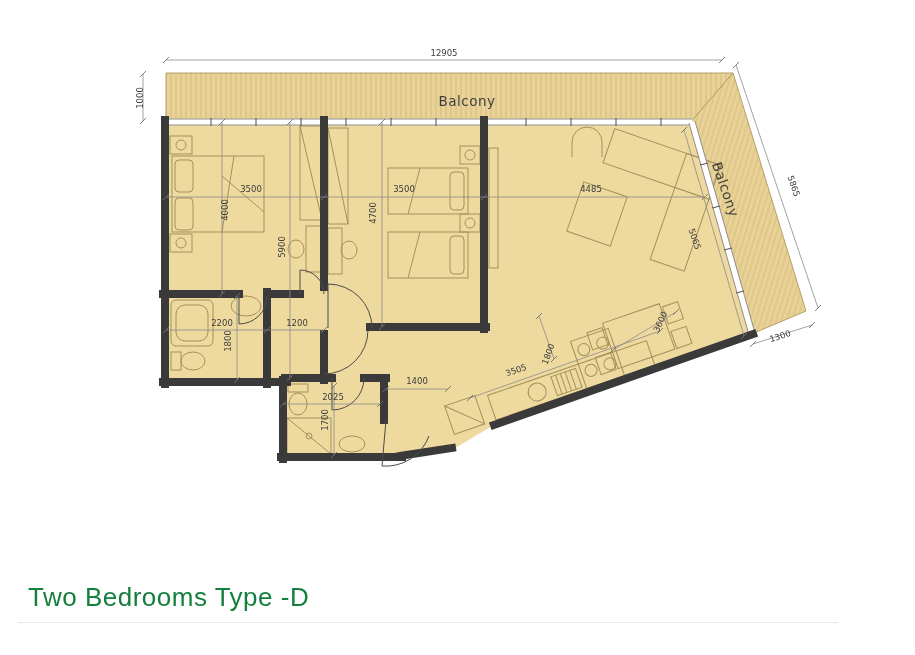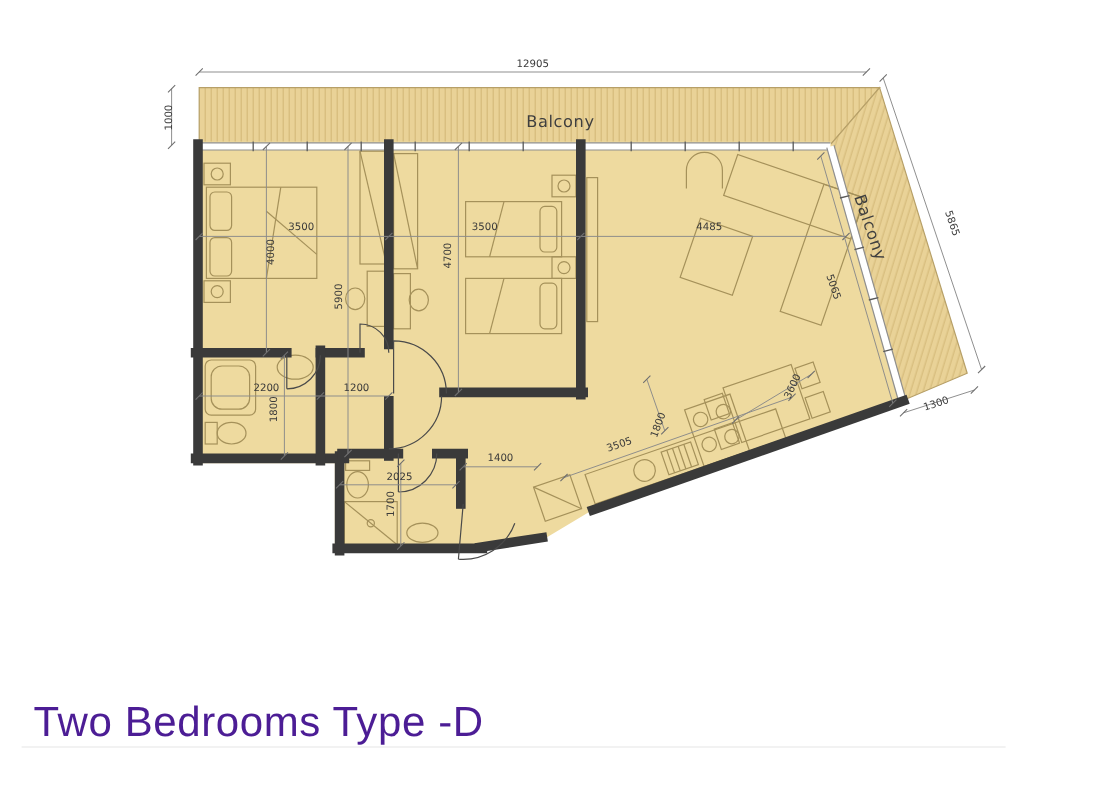--- a/index.html
+++ b/index.html
@@ -9,22 +9,22 @@
   svg text{font-family:"DejaVu Sans","Liberation Sans",sans-serif;fill:#3b3b3b;}
   .dimtxt{font-size:8.5px;}
   .balctxt{font-size:13.5px;fill:#3f3f3f;letter-spacing:.5px;}
   .dimline{stroke:#8a8a8a;stroke-width:.8;fill:none;}
   .slash{stroke:#6f6f6f;stroke-width:.9;fill:none;}
   .furn{stroke:#a5915a;stroke-width:1;fill:none;}
   .door{stroke:#4a4a4a;stroke-width:1;fill:none;}
   .glzmain{stroke:#ffffff;stroke-width:6;}
   .glzedge{stroke:#8f8f8f;stroke-width:1;}
   .glztick{stroke:#5a5a5a;stroke-width:1.1;}
-  #title-block{position:absolute;left:28px;top:582px;font-size:35px;font-weight:300;
-               color:#4c1d95;letter-spacing:.5px;}
+  #title-block{position:absolute;left:28px;top:582px;font-size:26px;font-weight:300;
+               color:#15803d;letter-spacing:.5px;}
   #title-rule{position:absolute;left:18px;top:622px;width:820px;height:1px;background:#e9e9e9;}
 </style>
 </head>
 <body>
 
 <div id="stage">
 <svg width="915" height="655" viewBox="0 0 915 655">
   <defs>
     <pattern id="deck" width="5" height="12" patternUnits="userSpaceOnUse">
       <rect width="5" height="12" fill="#e9d297"></rect>

